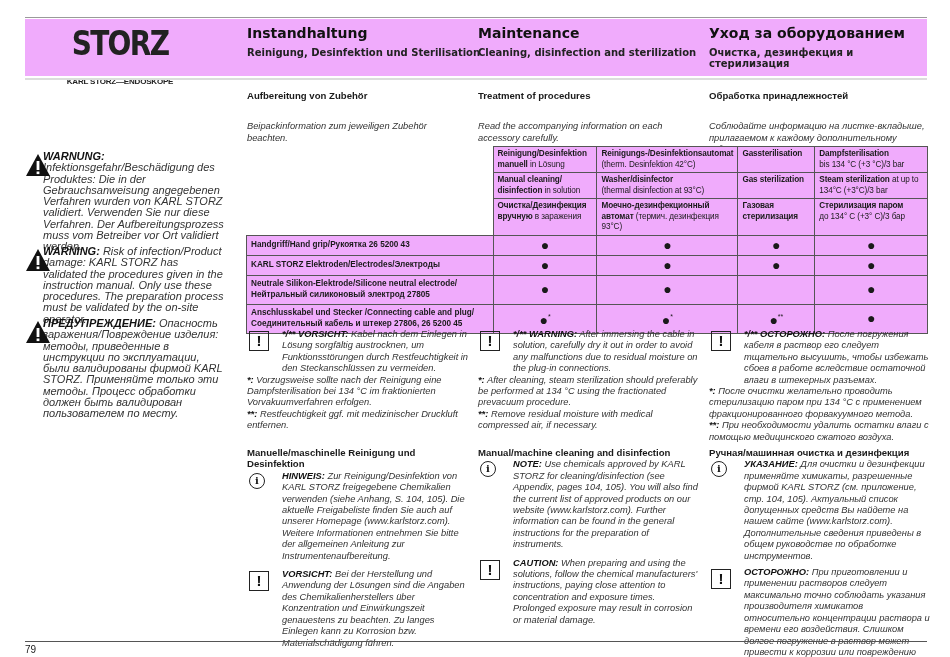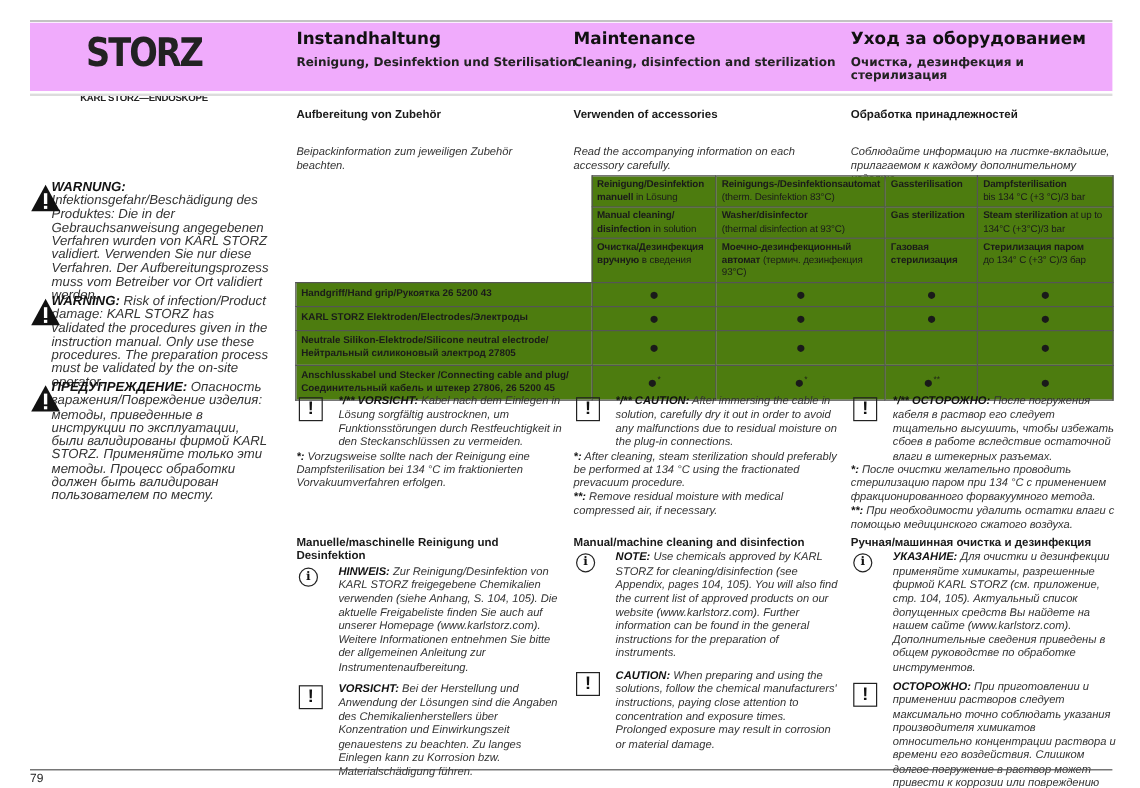--- a/index.html
+++ b/index.html
@@ -19,21 +19,21 @@
   .col { position:absolute; font-size:9.3px; line-height:11.4px; }
   .sec-title { font-weight:bold; font-size:9.6px; margin-bottom:20px; }
   .it { font-style:italic; color:#333; }
   .b { font-weight:bold; font-style:italic; color:#111; }
 
   .warn { position:absolute; left:25px; width:200px; }
   .warn .tri { position:absolute; left:0; top:2px; width:26px; height:24px; }
   .warn .txt { margin-left:18px; font-size:11px; line-height:11.3px; font-style:italic; color:#333; }
 
   table.grid { position:absolute; border-collapse:collapse; font-family:"Liberation Sans", sans-serif; font-size:8.2px; line-height:10.5px; }
-  table.grid td { border:1px solid #555; background:#4d7c0f; padding:2px 4px; vertical-align:top; }
+  table.grid td { border:1px solid #555; background:#f0abfc; padding:2px 4px; vertical-align:top; }
   table.grid td.head { letter-spacing:-0.1px; }
   table.grid td.rowlab { font-weight:bold; vertical-align:middle; }
   table.grid td.dot { text-align:center; vertical-align:middle; font-size:14px; }
   table.grid td.dashed { border-left:1px dashed #555; }
   table.grid .hb { font-weight:bold; }
   sup { font-size:7px; }
 
   .note { position:relative; }
   .note .icon { position:absolute; left:2px; top:2px; }
   .note .ntxt { margin-left:35px; font-style:italic; color:#333; }
@@ -92,54 +92,54 @@
       <rect x="11.6" y="18.5" width="2.8" height="2.6" fill="#fff"></rect>
     </svg>
   <div class="txt"><span class="b">ПРЕДУПРЕЖДЕНИЕ:</span><span> Опасность заражения/Повреждение изделия: методы, приведенные в инструкции по эксплуатации, были валидированы фирмой KARL STORZ. Применяйте только эти методы. Процесс обработки должен быть валидирован пользователем по месту.</span></div>
 </div>
 
 <div class="col" style="left:247px; top:90px; width:215px">
   <div class="sec-title">Aufbereitung von Zubehör</div>
   <div class="it">Beipackinformation zum jeweiligen Zubehör beachten.</div>
 </div>
 <div class="col" style="left:478px; top:90px; width:205px">
-  <div class="sec-title">Verwenden of accessories</div>
+  <div class="sec-title">Treatment of procedures</div>
   <div class="it">Read the accompanying information on each accessory carefully.</div>
 </div>
 <div class="col" style="left:709px; top:90px; width:220px">
   <div class="sec-title">Обработка принадлежностей</div>
   <div class="it">Соблюдайте информацию на листке-вкладыше, прилагаемом к каждому дополнительному изделию.</div>
 </div>
 
 <table class="grid" style="left:246px; top:146px; width:682px">
   <colgroup>
       <col style="width:248px">
       <col style="width:104px">
       <col style="width:140px">
       <col style="width:77px">
       <col style="width:113px">
     </colgroup>
   <tbody id="thead-rows">
       <tr>
         <td style="border: none; background: rgb(255, 255, 255);"></td>
         <td class="head"><span class="hb">Reinigung/Desinfektion</span><br><span class="hb">manuell</span><span> in Lösung</span></td>
-        <td class="head dashed"><span class="hb">Reinigungs-/Desinfektionsautomat</span><br><span>(therm. Desinfektion 83°C)</span></td>
+        <td class="head dashed"><span class="hb">Reinigungs-/Desinfektionsautomat</span><br><span>(therm. Desinfektion 42°C)</span></td>
         <td class="head"><span class="hb">Gassterilisation</span></td>
         <td class="head"><span class="hb">Dampfsterilisation</span><br><span>bis 134 °C (+3 °C)/3 bar</span></td>
       </tr>
       <tr>
         <td style="border: none; background: rgb(255, 255, 255);"></td>
         <td class="head"><span class="hb">Manual cleaning/</span><br><span class="hb">disinfection</span><span> in solution</span></td>
         <td class="head dashed"><span class="hb">Washer/disinfector</span><br><span>(thermal disinfection at 93°C)</span></td>
         <td class="head"><span class="hb">Gas sterilization</span></td>
         <td class="head"><span class="hb">Steam sterilization</span><span> at up to 134°C (+3°C)/3 bar</span></td>
       </tr>
       <tr>
         <td style="border: none; background: rgb(255, 255, 255);"></td>
-        <td class="head"><span class="hb">Очистка/Дезинфекция</span><br><span class="hb">вручную</span><span> в сведения</span></td>
+        <td class="head"><span class="hb">Очистка/Дезинфекция</span><br><span class="hb">вручную</span><span> в заражения</span></td>
         <td class="head dashed"><span class="hb">Моечно-дезинфекционный</span><br><span class="hb">автомат</span><span> (термич. дезинфекция 93°C)</span></td>
         <td class="head"><span class="hb">Газовая стерилизация</span></td>
         <td class="head"><span class="hb">Стерилизация паром</span><br><span>до 134° C (+3° C)/3 бар</span></td>
       </tr>
     </tbody>
   <tbody id="tbody-rows">
       <tr style="height: 20px;">
         <td class="rowlab">Handgriff/Hand grip/Рукоятка 26 5200 43</td>
         <td class="dot"><span>●</span></td>
         <td class="dot dashed"><span>●</span></td>
@@ -169,25 +169,26 @@
       </tr>
     </tbody>
 </table>
 
 <div class="col" style="left:247px; top:329px; width:222px">
   <div class="note">
     <div class="icon boxicon">!</div>
     <div class="ntxt"><span class="b">*/** VORSICHT:</span><span> Kabel nach dem Einlegen in Lösung sorgfältig austrocknen, um Funktionsstörungen durch Restfeuchtigkeit in den Steckanschlüssen zu vermeiden.</span></div>
   </div>
   <div class="foot"><span class="b">*:</span><span> Vorzugsweise sollte nach der Reinigung eine Dampfsterilisation bei 134 °C im fraktionierten Vorvakuumverfahren erfolgen.</span></div>
+  <div class="foot"><span class="b">**:</span><span> Restfeuchtigkeit ggf. mit medizinischer Druckluft entfernen.</span></div>
 </div>
 <div class="col" style="left:478px; top:329px; width:222px">
   <div class="note">
     <div class="icon boxicon">!</div>
-    <div class="ntxt"><span class="b">*/** CAUTION:</span><span> After immersing the cable in solution, carefully dry it out in order to avoid any malfunctions due to residual moisture on the plug-in connections.</span></div>
+    <div class="ntxt"><span class="b">*/** WARNING:</span><span> After immersing the cable in solution, carefully dry it out in order to avoid any malfunctions due to residual moisture on the plug-in connections.</span></div>
   </div>
   <div class="foot"><span class="b">*:</span><span> After cleaning, steam sterilization should preferably be performed at 134 °C using the fractionated prevacuum procedure.</span></div>
   <div class="foot"><span class="b">**:</span><span> Remove residual moisture with medical compressed air, if necessary.</span></div>
 </div>
 <div class="col" style="left:709px; top:329px; width:222px">
   <div class="note">
     <div class="icon boxicon">!</div>
     <div class="ntxt"><span class="b">*/** ОСТОРОЖНО:</span><span> После погружения кабеля в раствор его следует тщательно высушить, чтобы избежать сбоев в работе вследствие остаточной влаги в штекерных разъемах.</span></div>
   </div>
   <div class="foot"><span class="b">*:</span><span> После очистки желательно проводить стерилизацию паром при 134 °C с применением фракционированного форвакуумного метода.</span></div>

